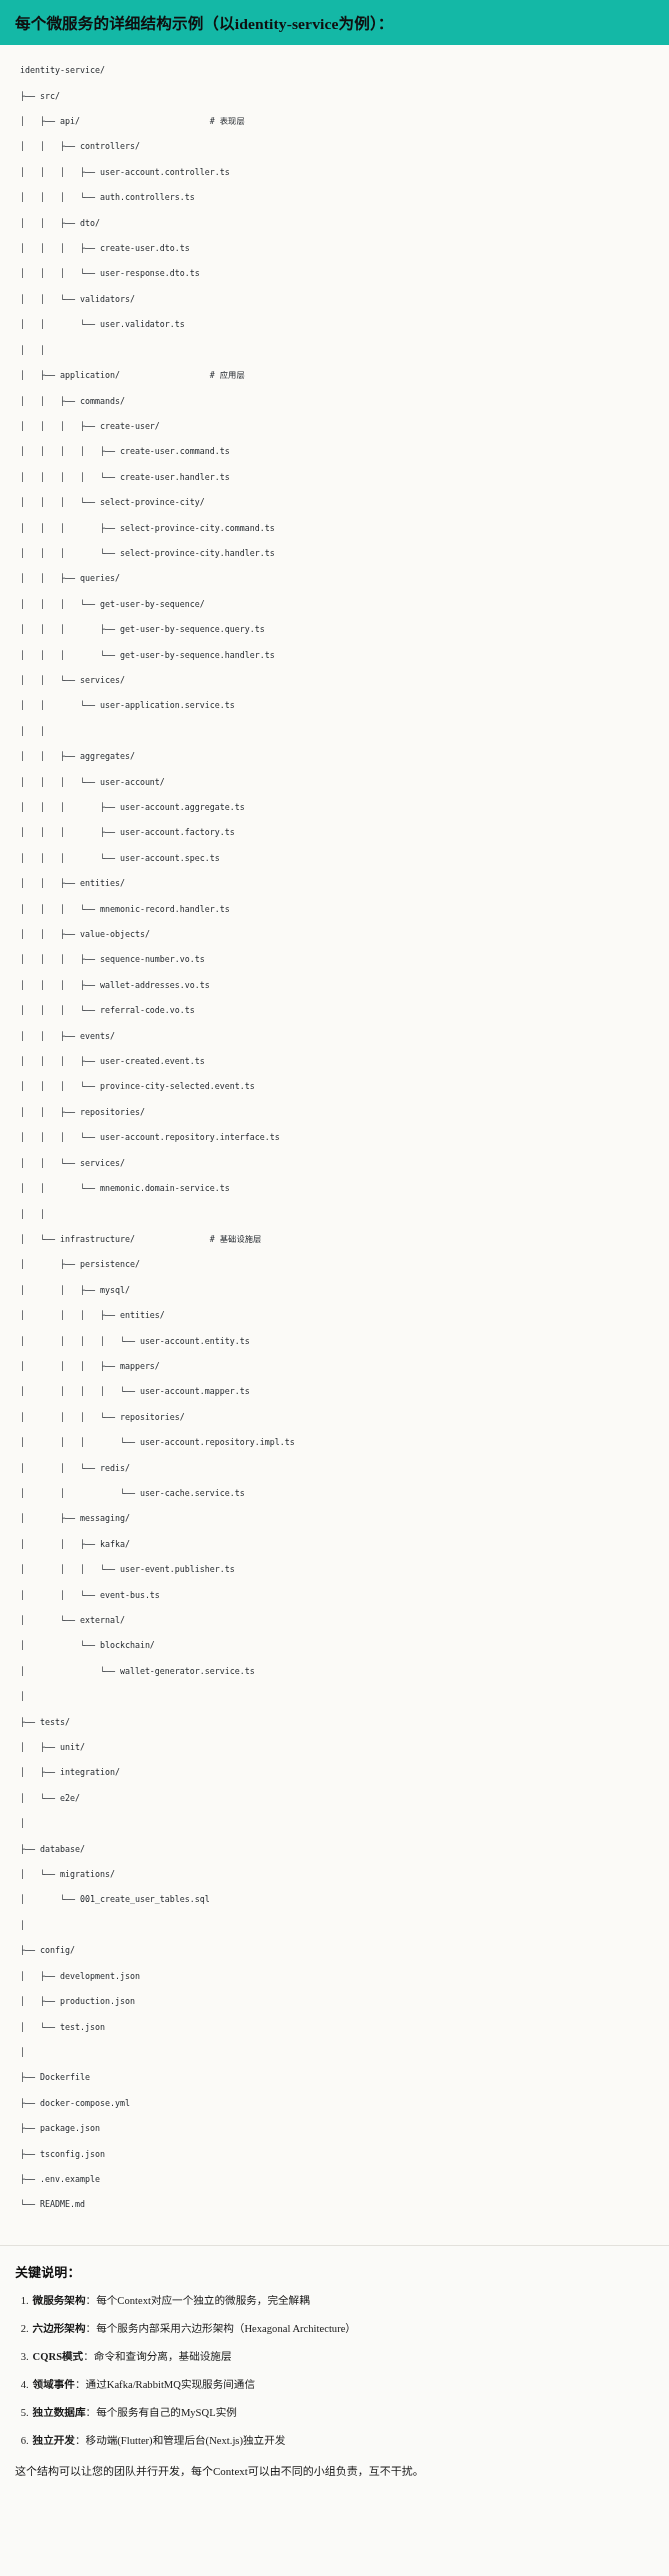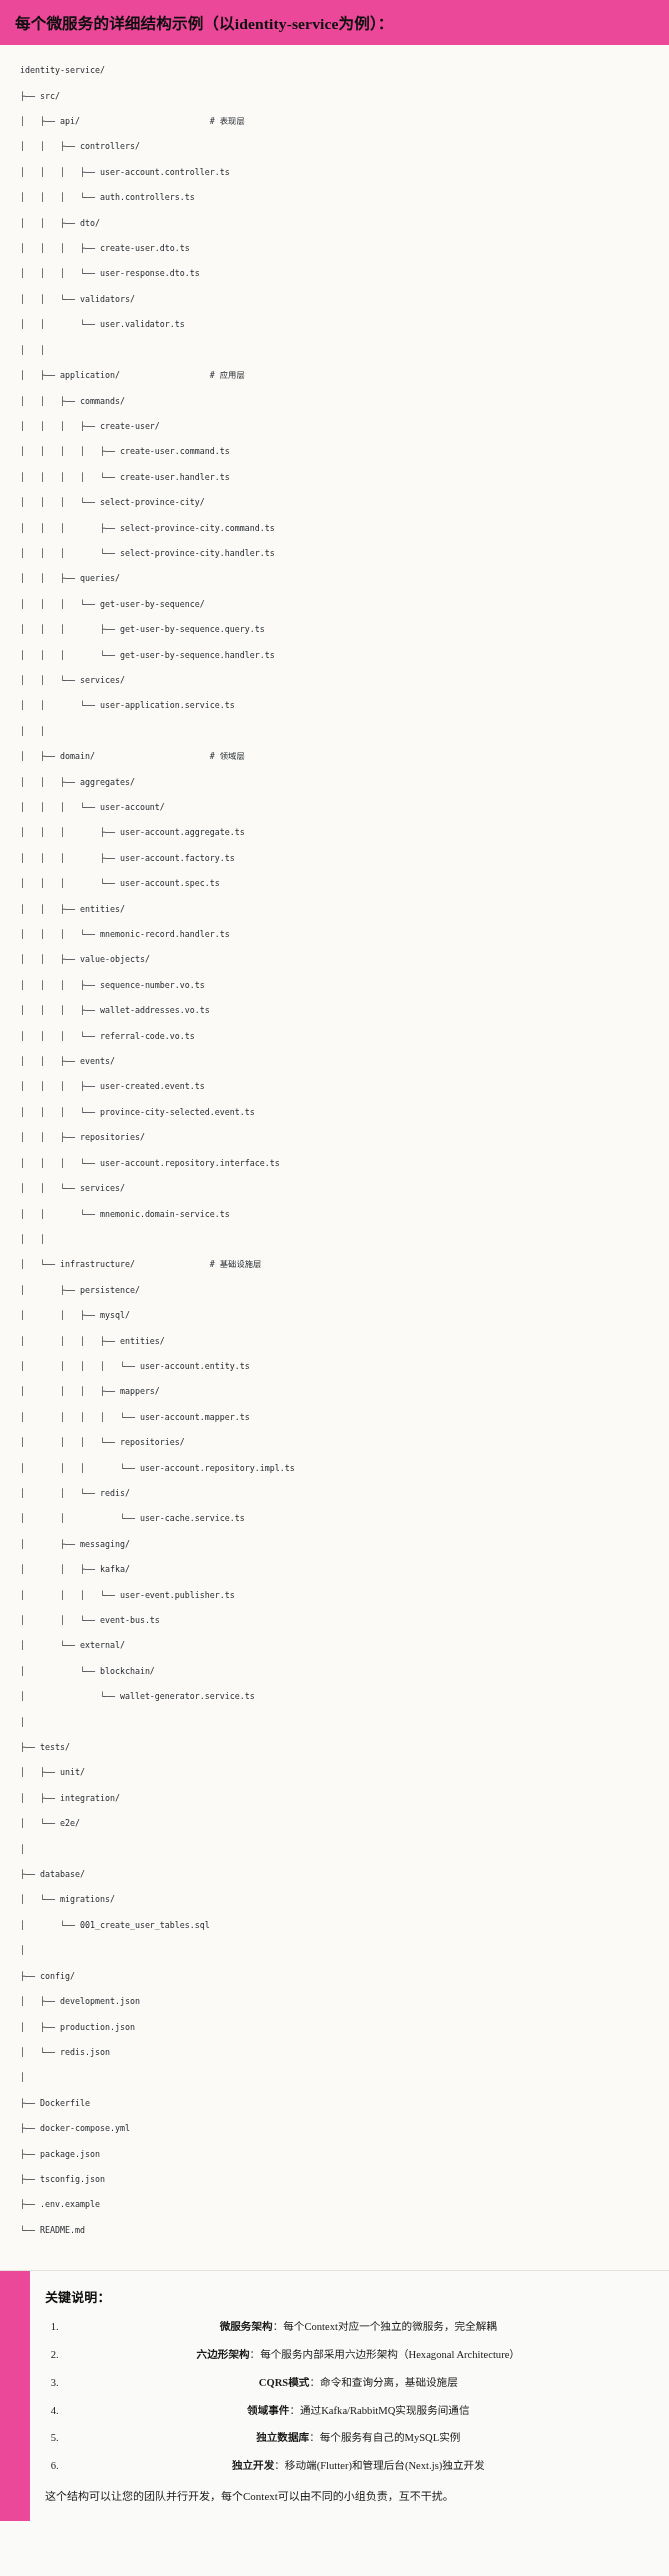--- a/index.html
+++ b/index.html
@@ -11,21 +11,21 @@
   }
   body {
     width: 669px;
     font-family: "Liberation Serif", "DejaVu Serif", serif;
     color: #1a1a1a;
     -webkit-font-smoothing: antialiased;
   }
 
   .page {
     width: 669px;
-    background: #ec4899;
+    background: #14b8a6;
   }
 
   
   .doc-title {
     font-family: "Liberation Serif", "DejaVu Serif", serif;
     font-weight: bold;
     font-size: 15.6px;
     line-height: 1.35;
     letter-spacing: 0.1px;
     padding: 12.5px 15px 11.3px 15px;
@@ -53,36 +53,34 @@
     letter-spacing: 0px;
     tab-size: 4;
   }
   .tree-line { display: block; white-space: pre; }
   .tree-line .cmt { color: #24292f; }
 
   
   .notes {
     padding: 13.8px 15px 16.3px 15px;
     background: #fafaf8;
-    margin-left: 30px;
   }
   .notes h2 {
     font-family: "Liberation Serif", "DejaVu Serif", serif;
     font-weight: bold;
     font-size: 13px;
     margin: 2.5px 0 12.5px 0;
     color: #0f0f0f;
     letter-spacing: 0.1px;
   }
   ol.keylist {
     margin: 0 0 13.8px 0;
     padding: 0 0 0 16.3px;
     font-size: 10.6px;
     line-height: 1.5;
-    text-align: center;
   }
   ol.keylist > li {
     margin: 0 0 12px 0;
     padding-left: 1.3px;
     color: #1a1a1a;
   }
   ol.keylist > li:last-child { margin-bottom: 0; }
   .k-term { font-weight: bold; }
   .k-desc { font-weight: normal; }
 
@@ -123,21 +121,20 @@
 <span class="tree-line">│   │   │   └── select-province-city/</span>
 <span class="tree-line">│   │   │       ├── select-province-city.command.ts</span>
 <span class="tree-line">│   │   │       └── select-province-city.handler.ts</span>
 <span class="tree-line">│   │   ├── queries/</span>
 <span class="tree-line">│   │   │   └── get-user-by-sequence/</span>
 <span class="tree-line">│   │   │       ├── get-user-by-sequence.query.ts</span>
 <span class="tree-line">│   │   │       └── get-user-by-sequence.handler.ts</span>
 <span class="tree-line">│   │   └── services/</span>
 <span class="tree-line">│   │       └── user-application.service.ts</span>
 <span class="tree-line">│   │</span>
-<span class="tree-line">│   ├── domain/                       <span class="cmt"># 领域层</span></span>
 <span class="tree-line">│   │   ├── aggregates/</span>
 <span class="tree-line">│   │   │   └── user-account/</span>
 <span class="tree-line">│   │   │       ├── user-account.aggregate.ts</span>
 <span class="tree-line">│   │   │       ├── user-account.factory.ts</span>
 <span class="tree-line">│   │   │       └── user-account.spec.ts</span>
 <span class="tree-line">│   │   ├── entities/</span>
 <span class="tree-line">│   │   │   └── mnemonic-record.handler.ts</span>
 <span class="tree-line">│   │   ├── value-objects/</span>
 <span class="tree-line">│   │   │   ├── sequence-number.vo.ts</span>
 <span class="tree-line">│   │   │   ├── wallet-addresses.vo.ts</span>
@@ -174,21 +171,21 @@
 <span class="tree-line">│   ├── integration/</span>
 <span class="tree-line">│   └── e2e/</span>
 <span class="tree-line">│</span>
 <span class="tree-line">├── database/</span>
 <span class="tree-line">│   └── migrations/</span>
 <span class="tree-line">│       └── 001_create_user_tables.sql</span>
 <span class="tree-line">│</span>
 <span class="tree-line">├── config/</span>
 <span class="tree-line">│   ├── development.json</span>
 <span class="tree-line">│   ├── production.json</span>
-<span class="tree-line">│   └── redis.json</span>
+<span class="tree-line">│   └── test.json</span>
 <span class="tree-line">│</span>
 <span class="tree-line">├── Dockerfile</span>
 <span class="tree-line">├── docker-compose.yml</span>
 <span class="tree-line">├── package.json</span>
 <span class="tree-line">├── tsconfig.json</span>
 <span class="tree-line">├── .env.example</span>
 <span class="tree-line">└── README.md</span>
 </pre>
   </div>
 

